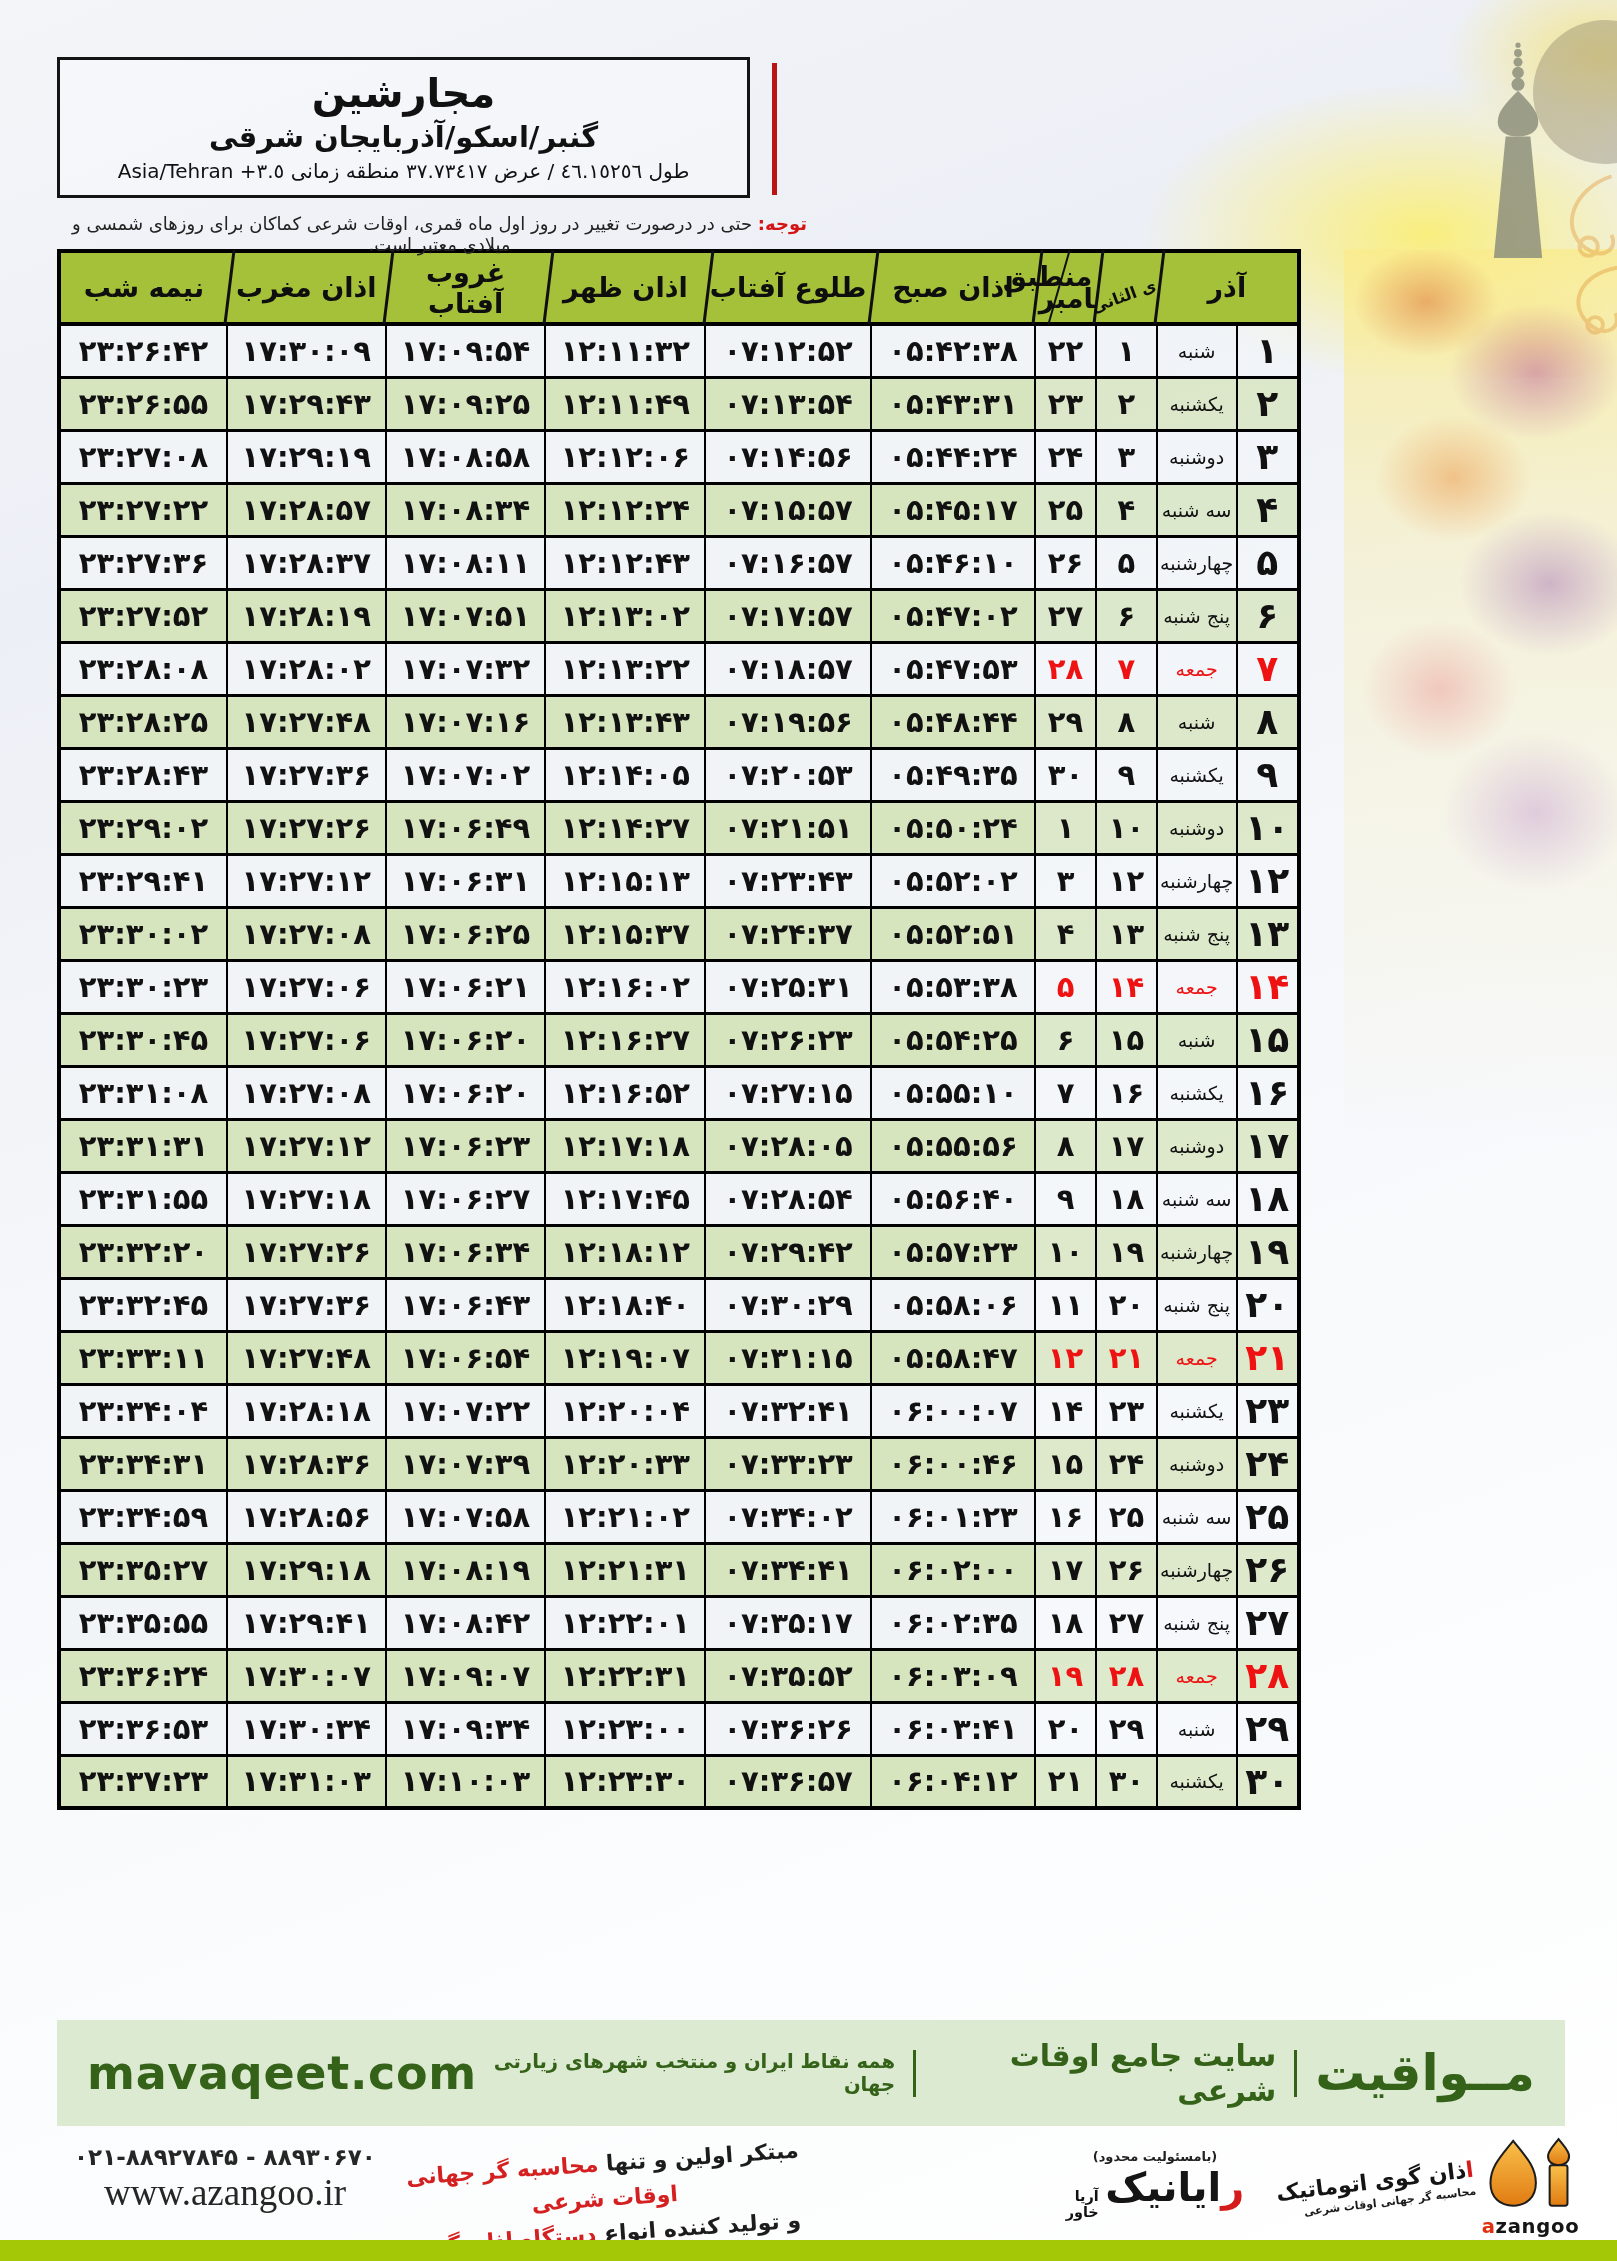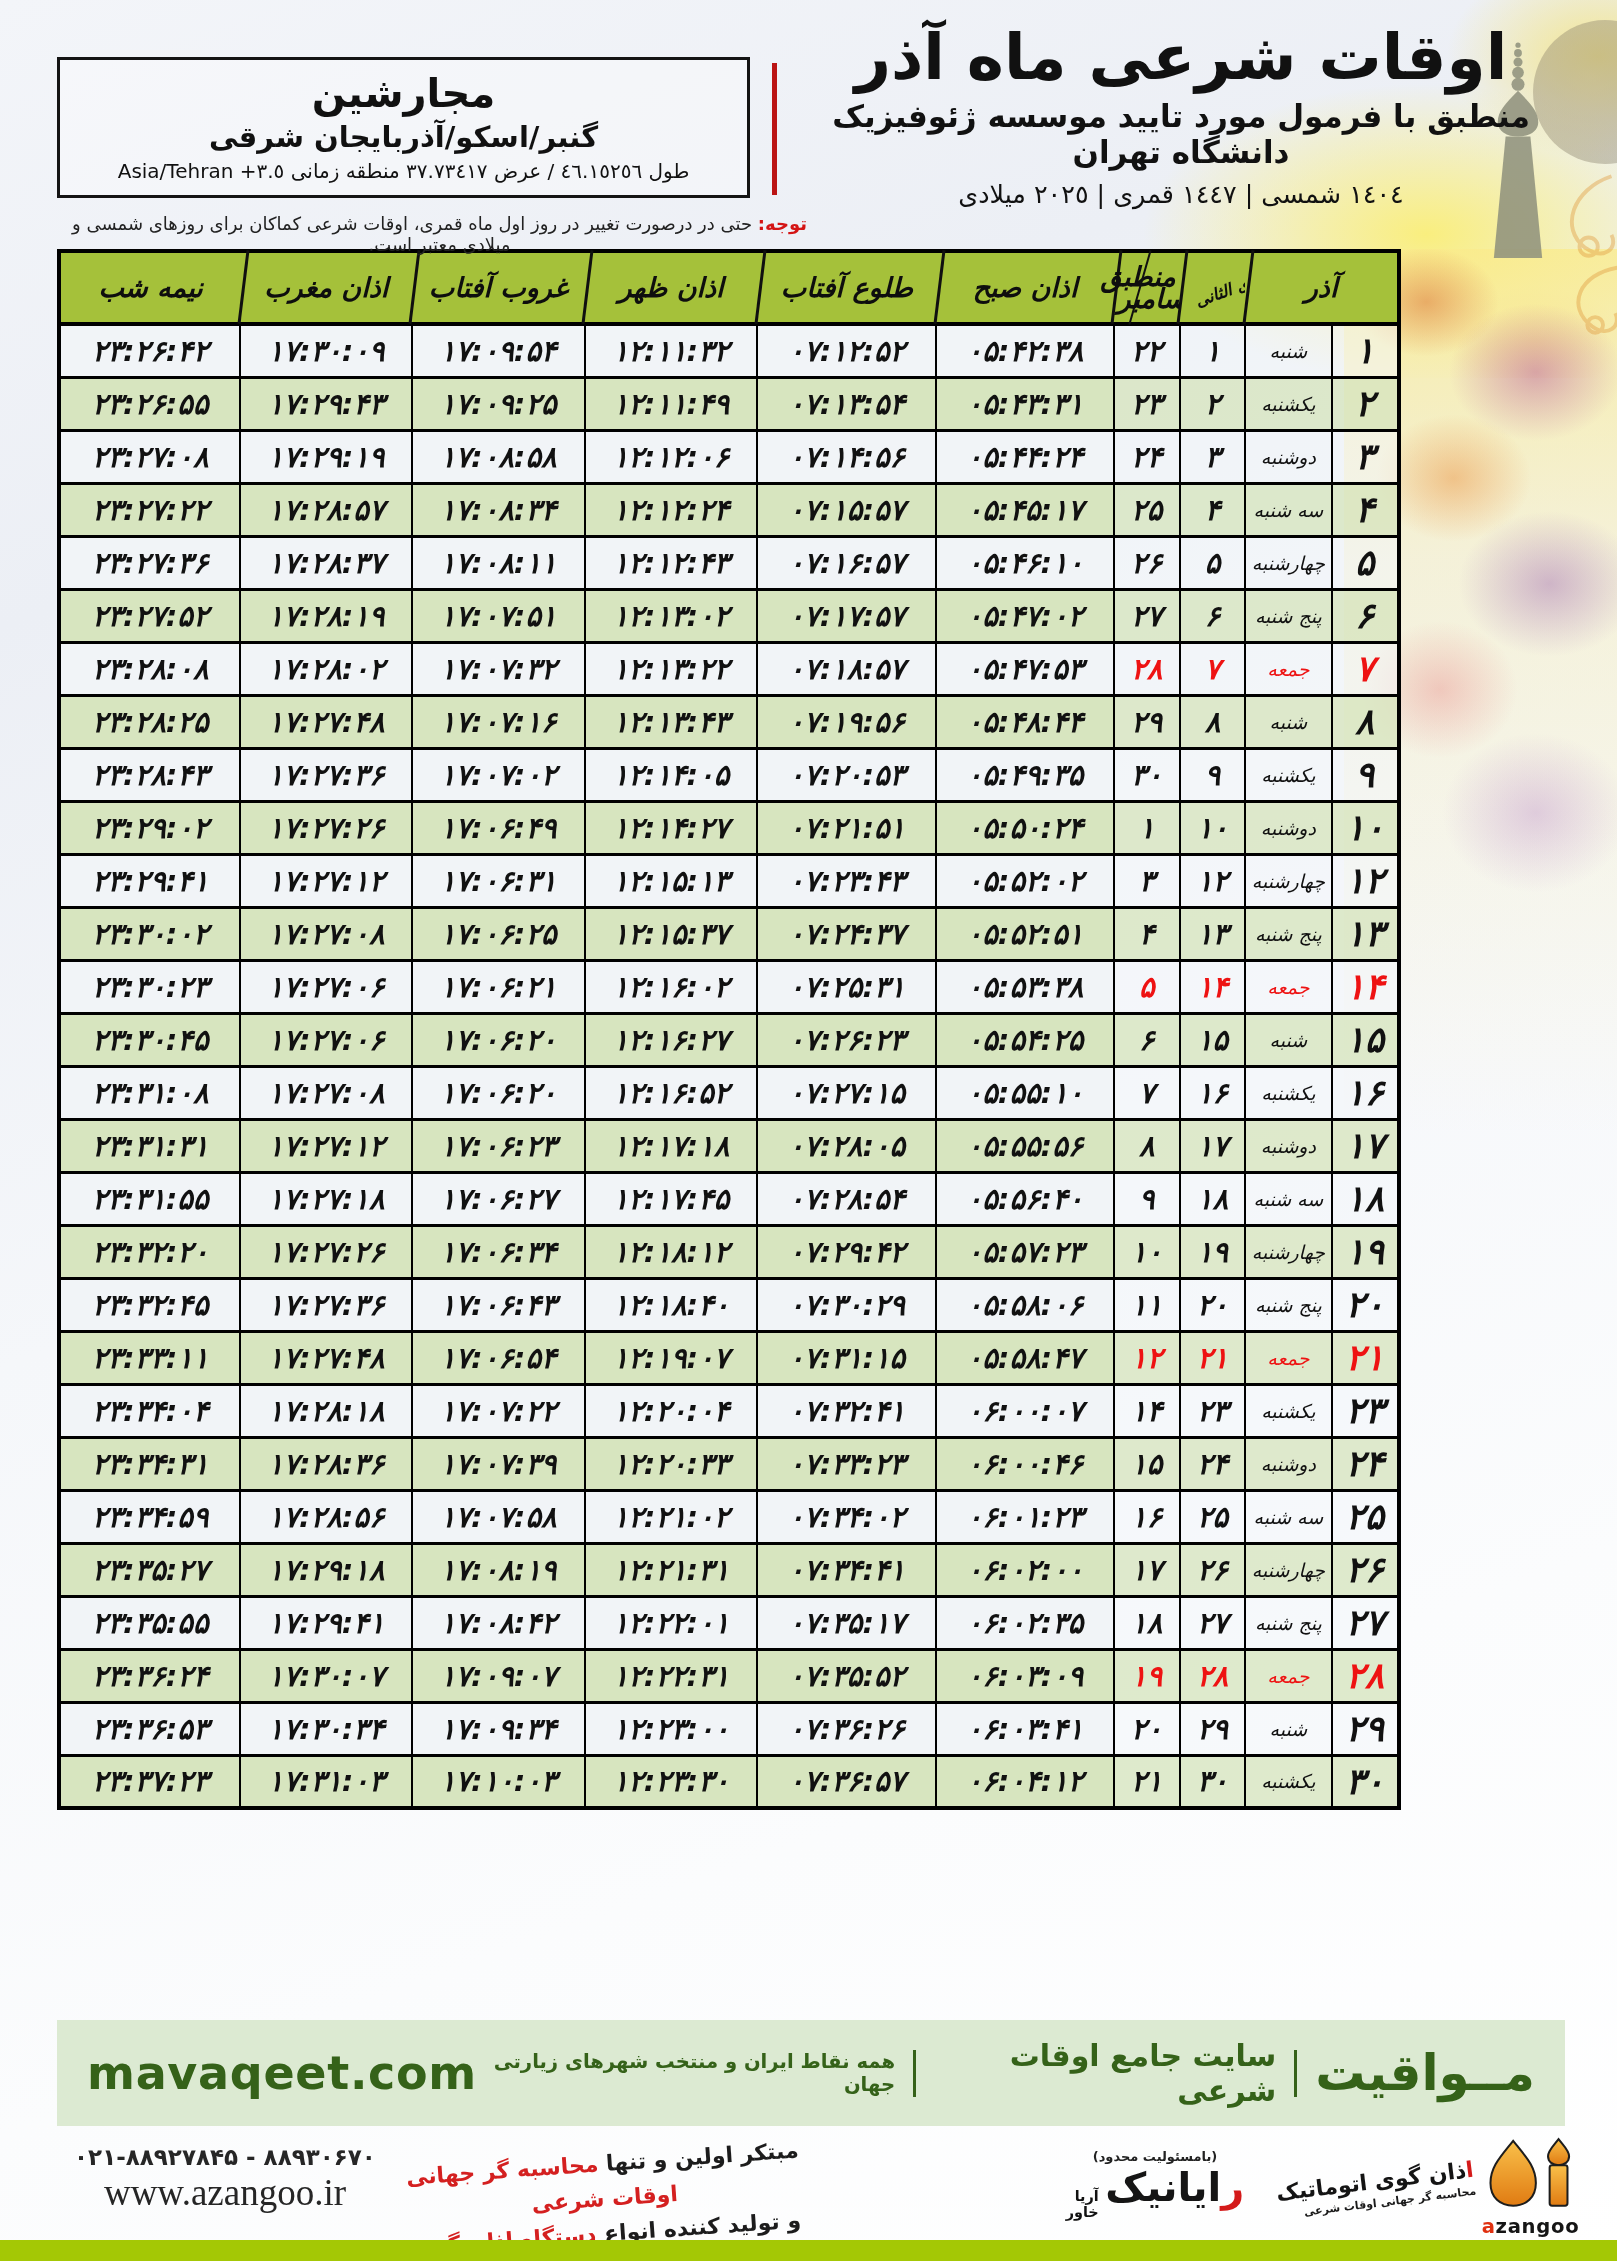--- a/index.html
+++ b/index.html
@@ -53,21 +53,21 @@
   }
   .main-title { font-size:63px; font-weight:900; letter-spacing:-0.7px; line-height:1.15; }
   .sub-title { font-size:31px; font-weight:800; margin-top:3.9px; }
   .date-line { font-size:25.4px; font-weight:500; margin-top:9px; }
   .note-line {
     position:absolute; left:57px; top:213px; width:765px; z-index:3;
     direction:rtl; text-align:center; font-size:18px; font-weight:500; color:#222;
   }
   .note-line .note-label { color:#d41414; font-weight:800; }
   
-  .prayer-table-wrap { position:absolute; left:57px; top:249px; width:1344px; z-index:2;font-style:italic; }
+  .prayer-table-wrap { position:absolute; left:57px; top:249px; width:1244px; z-index:2; }
   table.prayer-table {
     width:100%; border-collapse:collapse; table-layout:fixed;
     border:4.6px solid #000; direction:ltr;
   }
   .prayer-table thead th {
     background:#a5c13a; height:73px; position:relative;
     font-size:27px; font-weight:800; color:#0e0e0e; vertical-align:middle;
     border-bottom:4.6px solid #000; overflow:visible;
   }
   .prayer-table thead th.slant::before {
@@ -165,25 +165,20 @@
     </g>
   </svg>
 
   <div class="loc-box">
     <div class="loc-name">مجارشین</div>
     <div class="loc-region">گنبر/اسکو/آذربایجان شرقی</div>
     <div class="loc-coords">طول ٤٦.١٥٢٥٦ / عرض ٣٧.٧٣٤١٧ منطقه زمانی ٣.٥+ Asia/Tehran</div>
   </div>
   <div class="red-divider"></div>
 
-  <div class="title-block">
-    <div class="main-title">اوقات شرعی ماه آذر</div>
-    <div class="sub-title">منطبق با فرمول مورد تایید موسسه ژئوفیزیک دانشگاه تهران</div>
-    <div class="date-line">١٤٠٤ شمسی | ١٤٤٧ قمری | ٢٠٢٥ میلادی</div>
-  </div>
 
   <div class="note-line">
     <span class="note-label">توجه:</span><span> حتی در درصورت تغییر در روز اول ماه قمری، اوقات شرعی کماکان برای روزهای شمسی و میلادی معتبر است.</span>
   </div>
 
   <div class="prayer-table-wrap">
     <table class="prayer-table">
       <colgroup>
         <col style="width:13.54%">
           <col style="width:12.80%">

